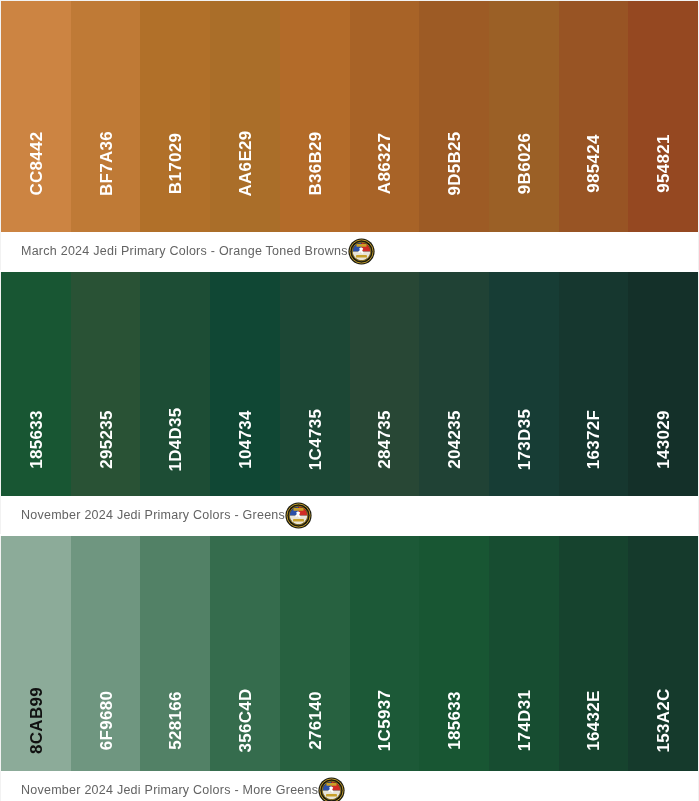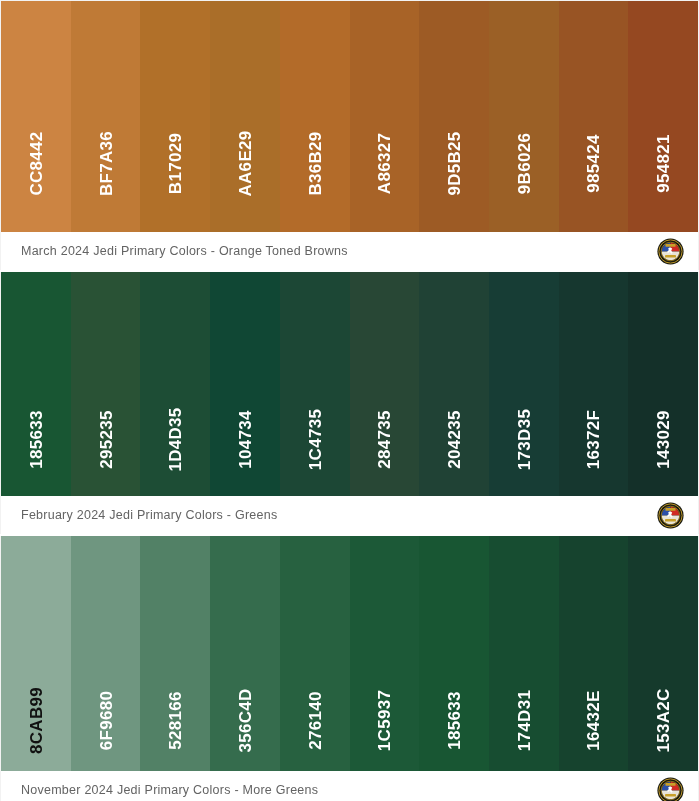--- a/index.html
+++ b/index.html
@@ -66,21 +66,20 @@
   }
 
   
   .caption-bar {
     height: 38px;
     width: 699px;
     box-sizing: border-box;
     background: #ffffff;
     display: flex;
     align-items: center;
-    justify-content: space-between;
     padding: 0 14px 0 20px;
     border-left: 1px solid #f2f2f2;
     border-right: 1px solid #f2f2f2;
   }
   .caption-text {
     font-family: "Liberation Sans", sans-serif;
     font-size: 12.5px;
     color: #636363;
     letter-spacing: 0.25px;
     white-space: nowrap;
@@ -179,21 +178,21 @@
           <span class="swatch-label" style="bottom:48px;">173D35</span>
         </div>
         <div class="swatch" style="background:#16372F;">
           <span class="swatch-label" style="bottom:48px;">16372F</span>
         </div>
         <div class="swatch" style="background:#143029;">
           <span class="swatch-label" style="bottom:48px;">143029</span>
         </div>
       </div>
       <div class="caption-bar">
-        <span class="caption-text">February 2024 Jedi Primary Colors - Greens</span>
+        <span class="caption-text">November 2024 Jedi Primary Colors - Greens</span>
         <svg class="brand-logo" viewBox="0 0 64 64" xmlns="http://www.w3.org/2000/svg">
           <circle cx="32" cy="32" r="31" fill="#1a1a10"></circle>
           <circle cx="32" cy="32" r="27.5" fill="none" stroke="#c8a02a" stroke-width="2.2"></circle>
           <circle cx="32" cy="32" r="22" fill="#0d0d08"></circle>
           <path d="M32 11 A21 21 0 0 0 11 32 L32 32 Z" fill="#2b4fa8"></path>
           <path d="M32 11 A21 21 0 0 1 53 32 L32 32 Z" fill="#d02b25"></path>
           <path d="M11 32 A21 21 0 0 0 53 32 Z" fill="#e8e4d8"></path>
           <rect x="20" y="14" width="24" height="6.5" rx="1" fill="#c8a02a"></rect>
           <rect x="19" y="40.5" width="26" height="6" rx="1" fill="#c8a02a"></rect>
           <path d="M31 22 l5 3 -2.2 5.5 3.4 4.2 -3 2.4 -4.6-4.8 -3.4 3.2 -2.4-2.6 4.2-4.2 -1.6-4.1 Z" fill="#ffffff"></path>

